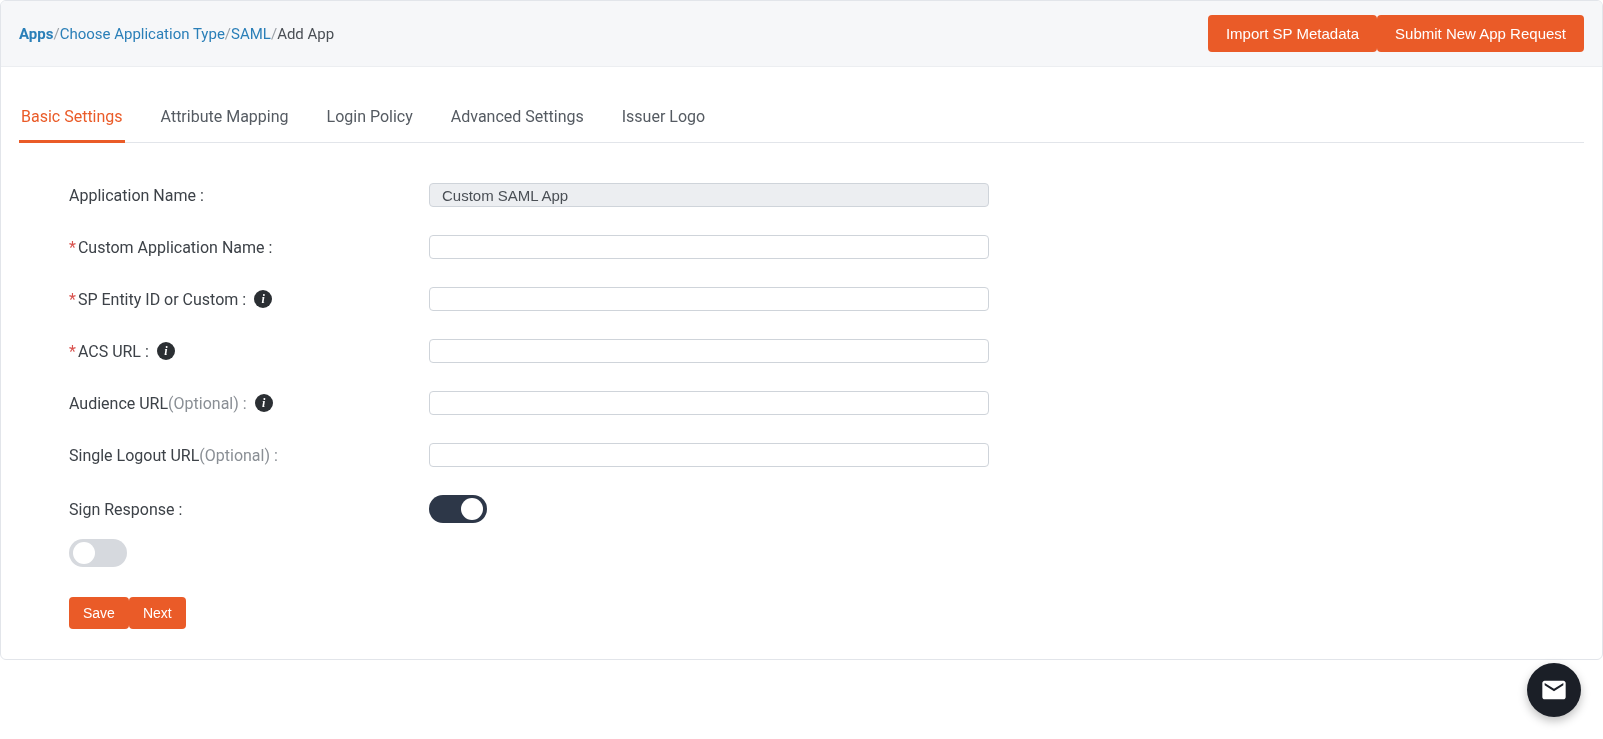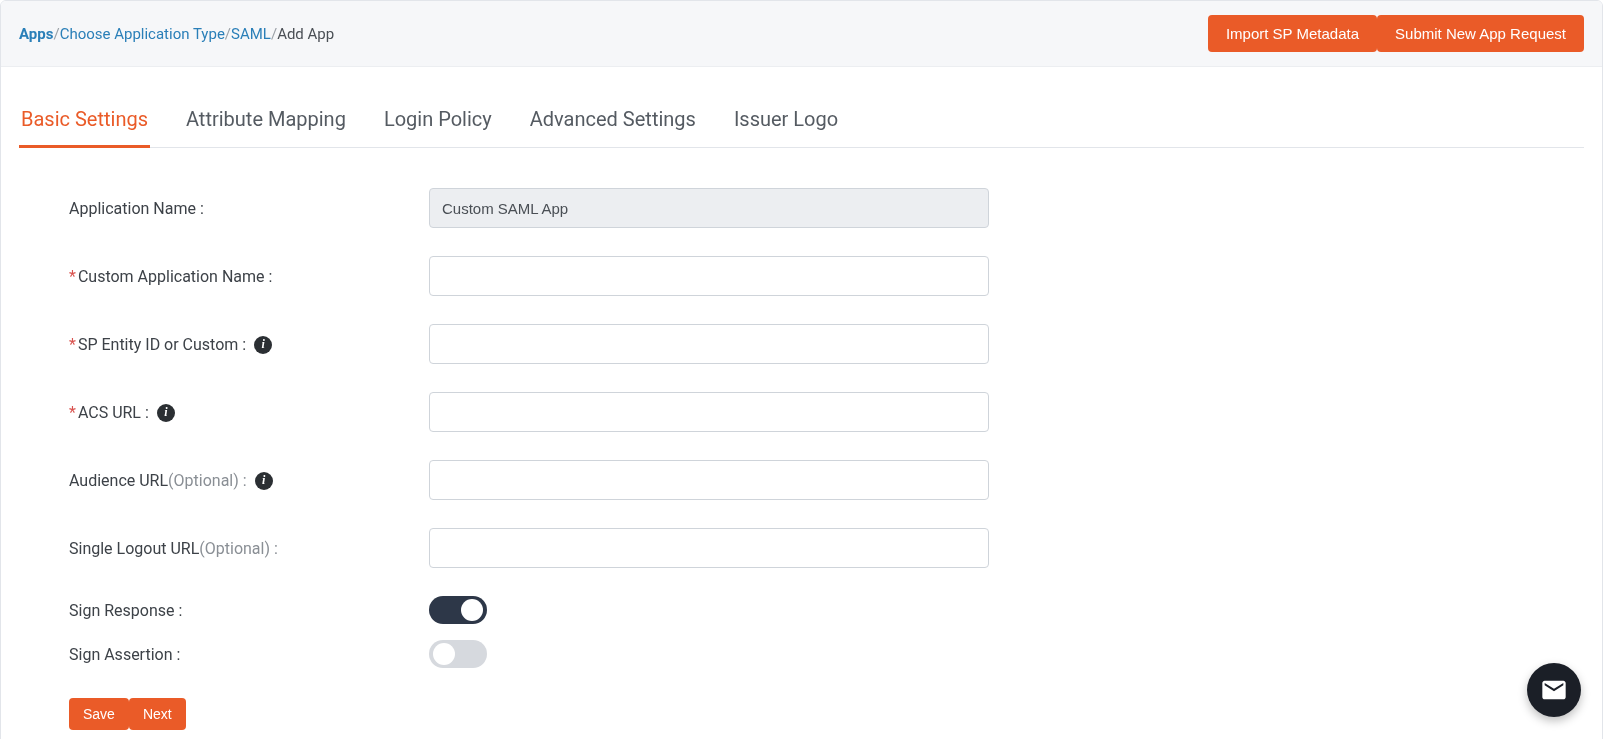--- a/index.html
+++ b/index.html
@@ -54,21 +54,21 @@
   .tabs {
     display: flex;
     gap: 34px;
     border-bottom: 1px solid #e2e5ea;
     margin-top: 28px;
   }
   .tab {
     padding: 12px 2px 14px 2px;
     color: #555b62;
     cursor: pointer;
-    font-size: 20px;
+    font-size: 16px;
     border-bottom: 3px solid transparent;
     margin-bottom: -1px;
   }
   .tab.active {
     color: #ea5b28;
     border-bottom-color: #ea5b28;
   }
 
   
   .form-area { padding: 40px 50px 0 50px; }
@@ -76,21 +76,21 @@
     display: flex;
     align-items: center;
     margin-bottom: 28px;
   }
   .form-row.toggle-row { margin-bottom: 16px; }
   .form-label {
     width: 360px;
     color: #3d4248;
     font-size: 16px;
     display: flex;
-    align-items: flex-end;
+    align-items: center;
     flex-wrap: wrap;
   }
   .form-label .req { color: #d9534f; margin-right: 2px; }
   .form-label .opt { color: #8a8f95; margin-left: 0; }
   .info-icon {
     display: inline-flex;
     align-items: center;
     justify-content: center;
     width: 18px; height: 18px;
     background: #2b2f33;
@@ -101,21 +101,21 @@
     margin-left: 8px;
     cursor: help;
     font-style: italic;
     font-family: Georgia, serif;
   }
   .form-control {
     width: 560px;
   }
   .text-input {
     width: 100%;
-    height: 40px;
+    height: 24px;
     border: 1px solid #cfd4da;
     border-radius: 4px;
     padding: 0 12px;
     font-size: 15px;
     background: #fff;
   }
   .text-input.readonly {
     background: #eceef1;
     color: #4a4f55;
   }
@@ -260,23 +260,20 @@
           <span>Sign Response :</span>
         </div>
         <div class="form-control">
           <div class="toggle on">
             <div class="knob"></div>
           </div>
         </div>
       </div>
 
       <div class="form-row toggle-row">
-        <div class="form-label">
-          <span>Sign Assertion :</span>
-        </div>
         <div class="form-control">
           <div class="toggle off">
             <div class="knob"></div>
           </div>
         </div>
       </div>
 
     </div>
 
     <div class="footer-actions">

